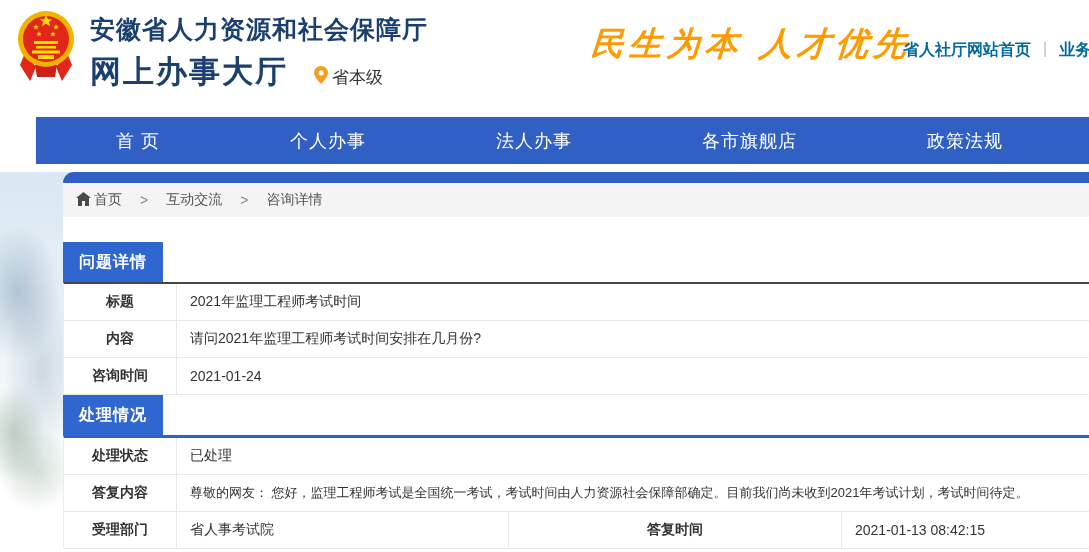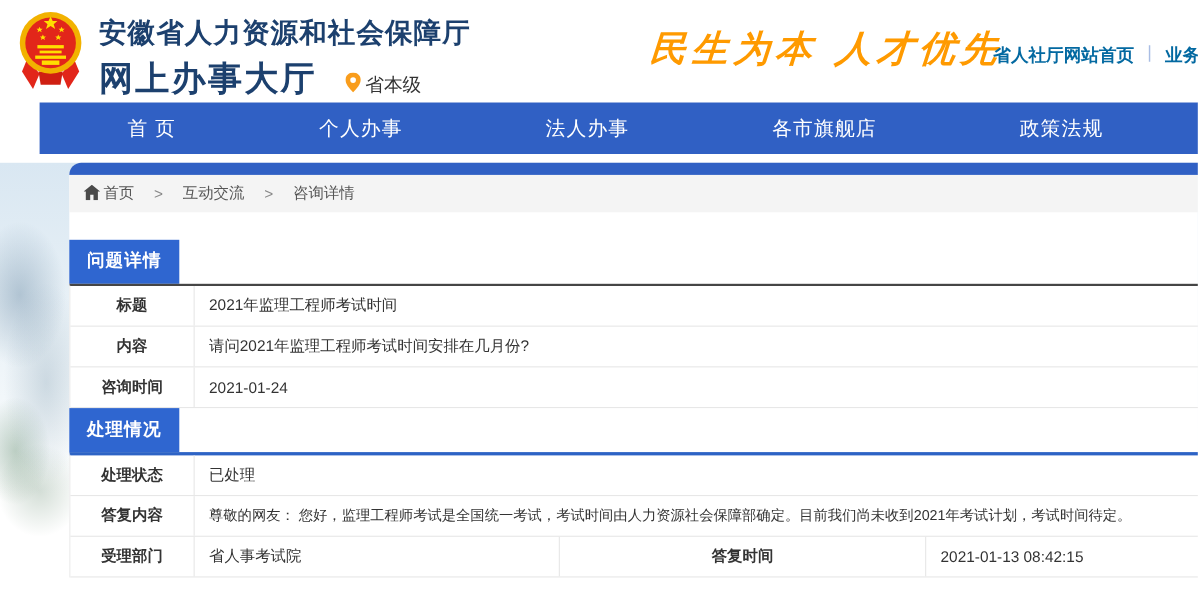--- a/index.html
+++ b/index.html
@@ -1,21 +1,21 @@
 <!DOCTYPE html>
 <html><head>
 <meta charset="utf-8">
 <style>
   * { margin:0; padding:0; box-sizing:border-box; }
   html,body { width:1089px; height:552px; overflow:hidden; }
   body { font-family:"Liberation Sans","DejaVu Sans",sans-serif; background:#fff; color:#333; }
   .page { position:relative; width:1089px; height:552px; overflow:hidden; }
 
   
-  .site-header { position:relative; height:93px; background:#fff; }
+  .site-header { position:relative; height:117px; background:#fff; }
   .emblem { position:absolute; left:17px; top:7px; }
   .titles { position:absolute; left:90px; top:13px; }
   .org-name { font-size:25px; font-weight:bold; color:#1c406e; letter-spacing:1px; }
   .hall-row { display:flex; align-items:flex-end; margin-top:5px; }
   .hall-name { font-size:31px; font-weight:bold; color:#1c406e; letter-spacing:2px; }
   .region { display:flex; align-items:flex-end; gap:4px; margin-left:26px; margin-bottom:4px; font-size:17px; color:#333; }
   .slogan { position:absolute; left:591px; top:22px; font-family:"DejaVu Serif","Liberation Serif",serif; font-style:italic; font-weight:bold; font-size:33px; color:#ff9a00; letter-spacing:5px; white-space:nowrap; transform:skewX(-4deg); }
   .header-links { position:absolute; left:903px; top:40px; display:flex; gap:12px; font-size:16px; font-weight:bold; color:#3a6fd8; white-space:nowrap; }
   .header-links .sep { color:#a9bde4; font-weight:normal; }
   .header-links a { color:#0369a1; text-decoration:none; cursor:pointer; }

